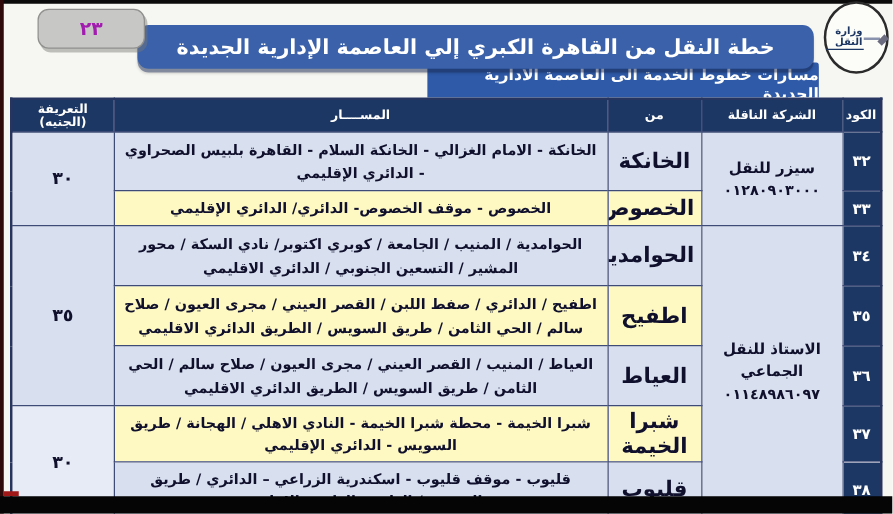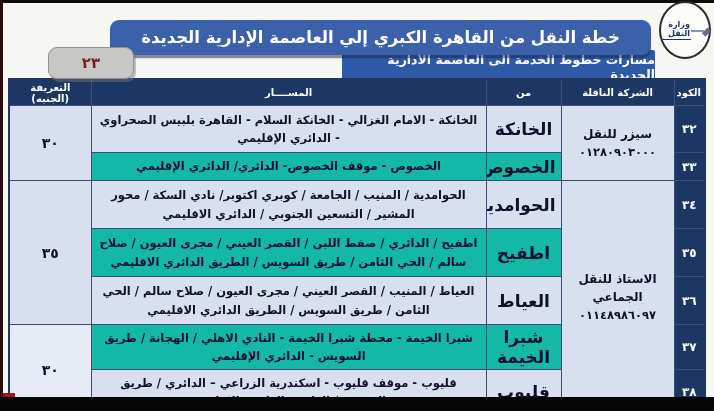--- a/index.html
+++ b/index.html
@@ -8,26 +8,25 @@
     background:#f6f6f2;
     font-family:"DejaVu Sans",sans-serif;
   }
   .top-strip{position:absolute;top:0;left:0;width:714px;height:3px;background:#0b0b0b;}
   .left-strip{position:absolute;top:0;left:0;width:3px;height:411px;background:#2e0a0a;}
   .bottom-strip{position:absolute;bottom:0;left:0;width:714px;height:14px;background:#050505;}
   .red-mark{position:absolute;left:3px;bottom:14px;width:12px;height:4px;background:#a01818;}
 
   
   .page-badge{
-    position:absolute;left:48px;top:7px;width:84px;height:30px;
+    position:absolute;left:30px;top:7px;width:84px;height:30px;
     background:#c7c7c5;border:1px solid #90908e;border-radius:9px;
-    color:#7f1d1d;font-weight:bold;font-size:15px;
+    color:#a21caf;font-weight:bold;font-size:15px;
     display:flex;align-items:center;justify-content:center;z-index:3;
     box-shadow:2px 3px 0 rgba(120,120,118,.45);
-    margin-top:40px;
   }
   .title-bar{
     position:absolute;left:110px;top:20px;width:541px;height:35px;
     background:#3a61a9;border-radius:9px;z-index:2;
     display:flex;align-items:center;justify-content:center;
     color:#ffffff;font-weight:bold;font-size:16.5px;direction:rtl;
     box-shadow:0 3px 0 rgba(27,45,90,.45), 0 4px 2px rgba(0,0,0,.12);
   }
   .ministry-logo{
     position:absolute;right:3px;top:1px;width:52px;height:58px;
@@ -63,21 +62,21 @@
     overflow:hidden;
   }
   td.code{background:#1c3763;color:#ffffff;font-size:12px;}
   td.company{background:#d8e0f0;font-size:12px;line-height:1.5;}
   .company .phone{font-size:11.5px;letter-spacing:1px;margin-top:1px;}
   td.from{font-size:17px;}
   td.route{font-size:11.5px;line-height:1.6;}
   td.tariff{background:#d8e0f0;font-size:14px;}
   td.tariff.light{background:#e7ebf5;}
   .shade{background:#d8e0f0;}
-  .plain{background:#14b8a6;}
+  .plain{background:#fef9c3;}
   tr.r0 td{height:44px;} tr.r1 td{height:25px;} tr.r2 td{height:45px;}
   tr.r3 td{height:45px;} tr.r4 td{height:45px;} tr.r5 td{height:42px;} tr.r6 td{height:42px;}
 </style>
 </head>
 <body>
 
 <div class="top-strip"></div>
 <div class="left-strip"></div>
 
 <div class="page-badge">٢٣</div>

